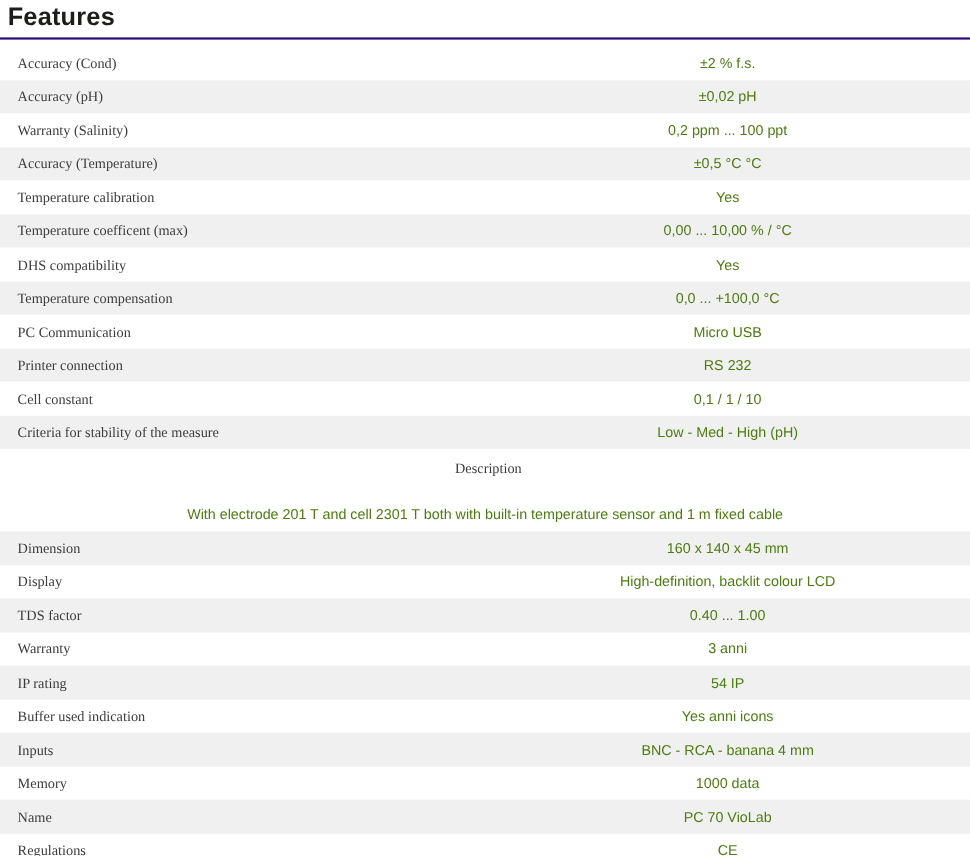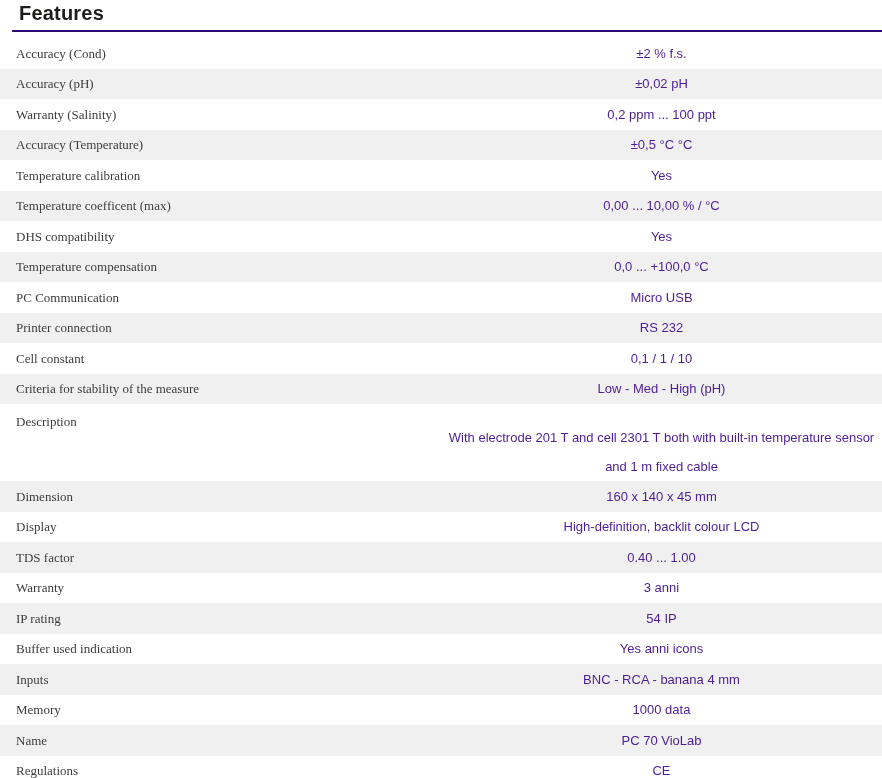--- a/index.html
+++ b/index.html
@@ -5,27 +5,26 @@
   * { margin: 0; padding: 0; box-sizing: border-box; }
   html, body {
     width: 882px;
     height: 778px;
     overflow: hidden;
     background: #ffffff;
     font-family: "Liberation Sans", sans-serif;
     color: #3c3c3b;
   }
   .features-heading {
-    font-size: 20px;
+    font-size: 23px;
     font-weight: 700;
     color: #1d1d1b;
     padding: 2px 0 5px 7px;
     border-bottom: 2px solid #2d0a77;
     letter-spacing: 0.2px;
-    margin-left: 12px;
   }
   .features-table {
     margin-top: 6px;
     width: 882px;
   }
   .feature-row {
     display: flex;
     align-items: center;
     min-height: 30.5px;
     width: 100%;
@@ -39,25 +38,26 @@
     flex: 0 0 50%;
     padding-left: 16px;
     padding-right: 10px;
     color: #3c3c3b;
     font-family: Liberation Serif, serif;
   }
   .row-value {
     flex: 0 0 50%;
     text-align: center;
     padding: 0 2px;
-    color: #4c1d95;
+    color: #4d7c0f;
   }
   .feature-row.tall {
     min-height: 75px;
-    align-items: flex-start;
+    align-items: center;
+    flex-direction: column;
   }
   .feature-row.tall .row-label {
     padding-top: 9px;
   }
   .feature-row.tall .row-value {
     padding-top: 19px;
     line-height: 29px;
   }
 </style>
 </head>

